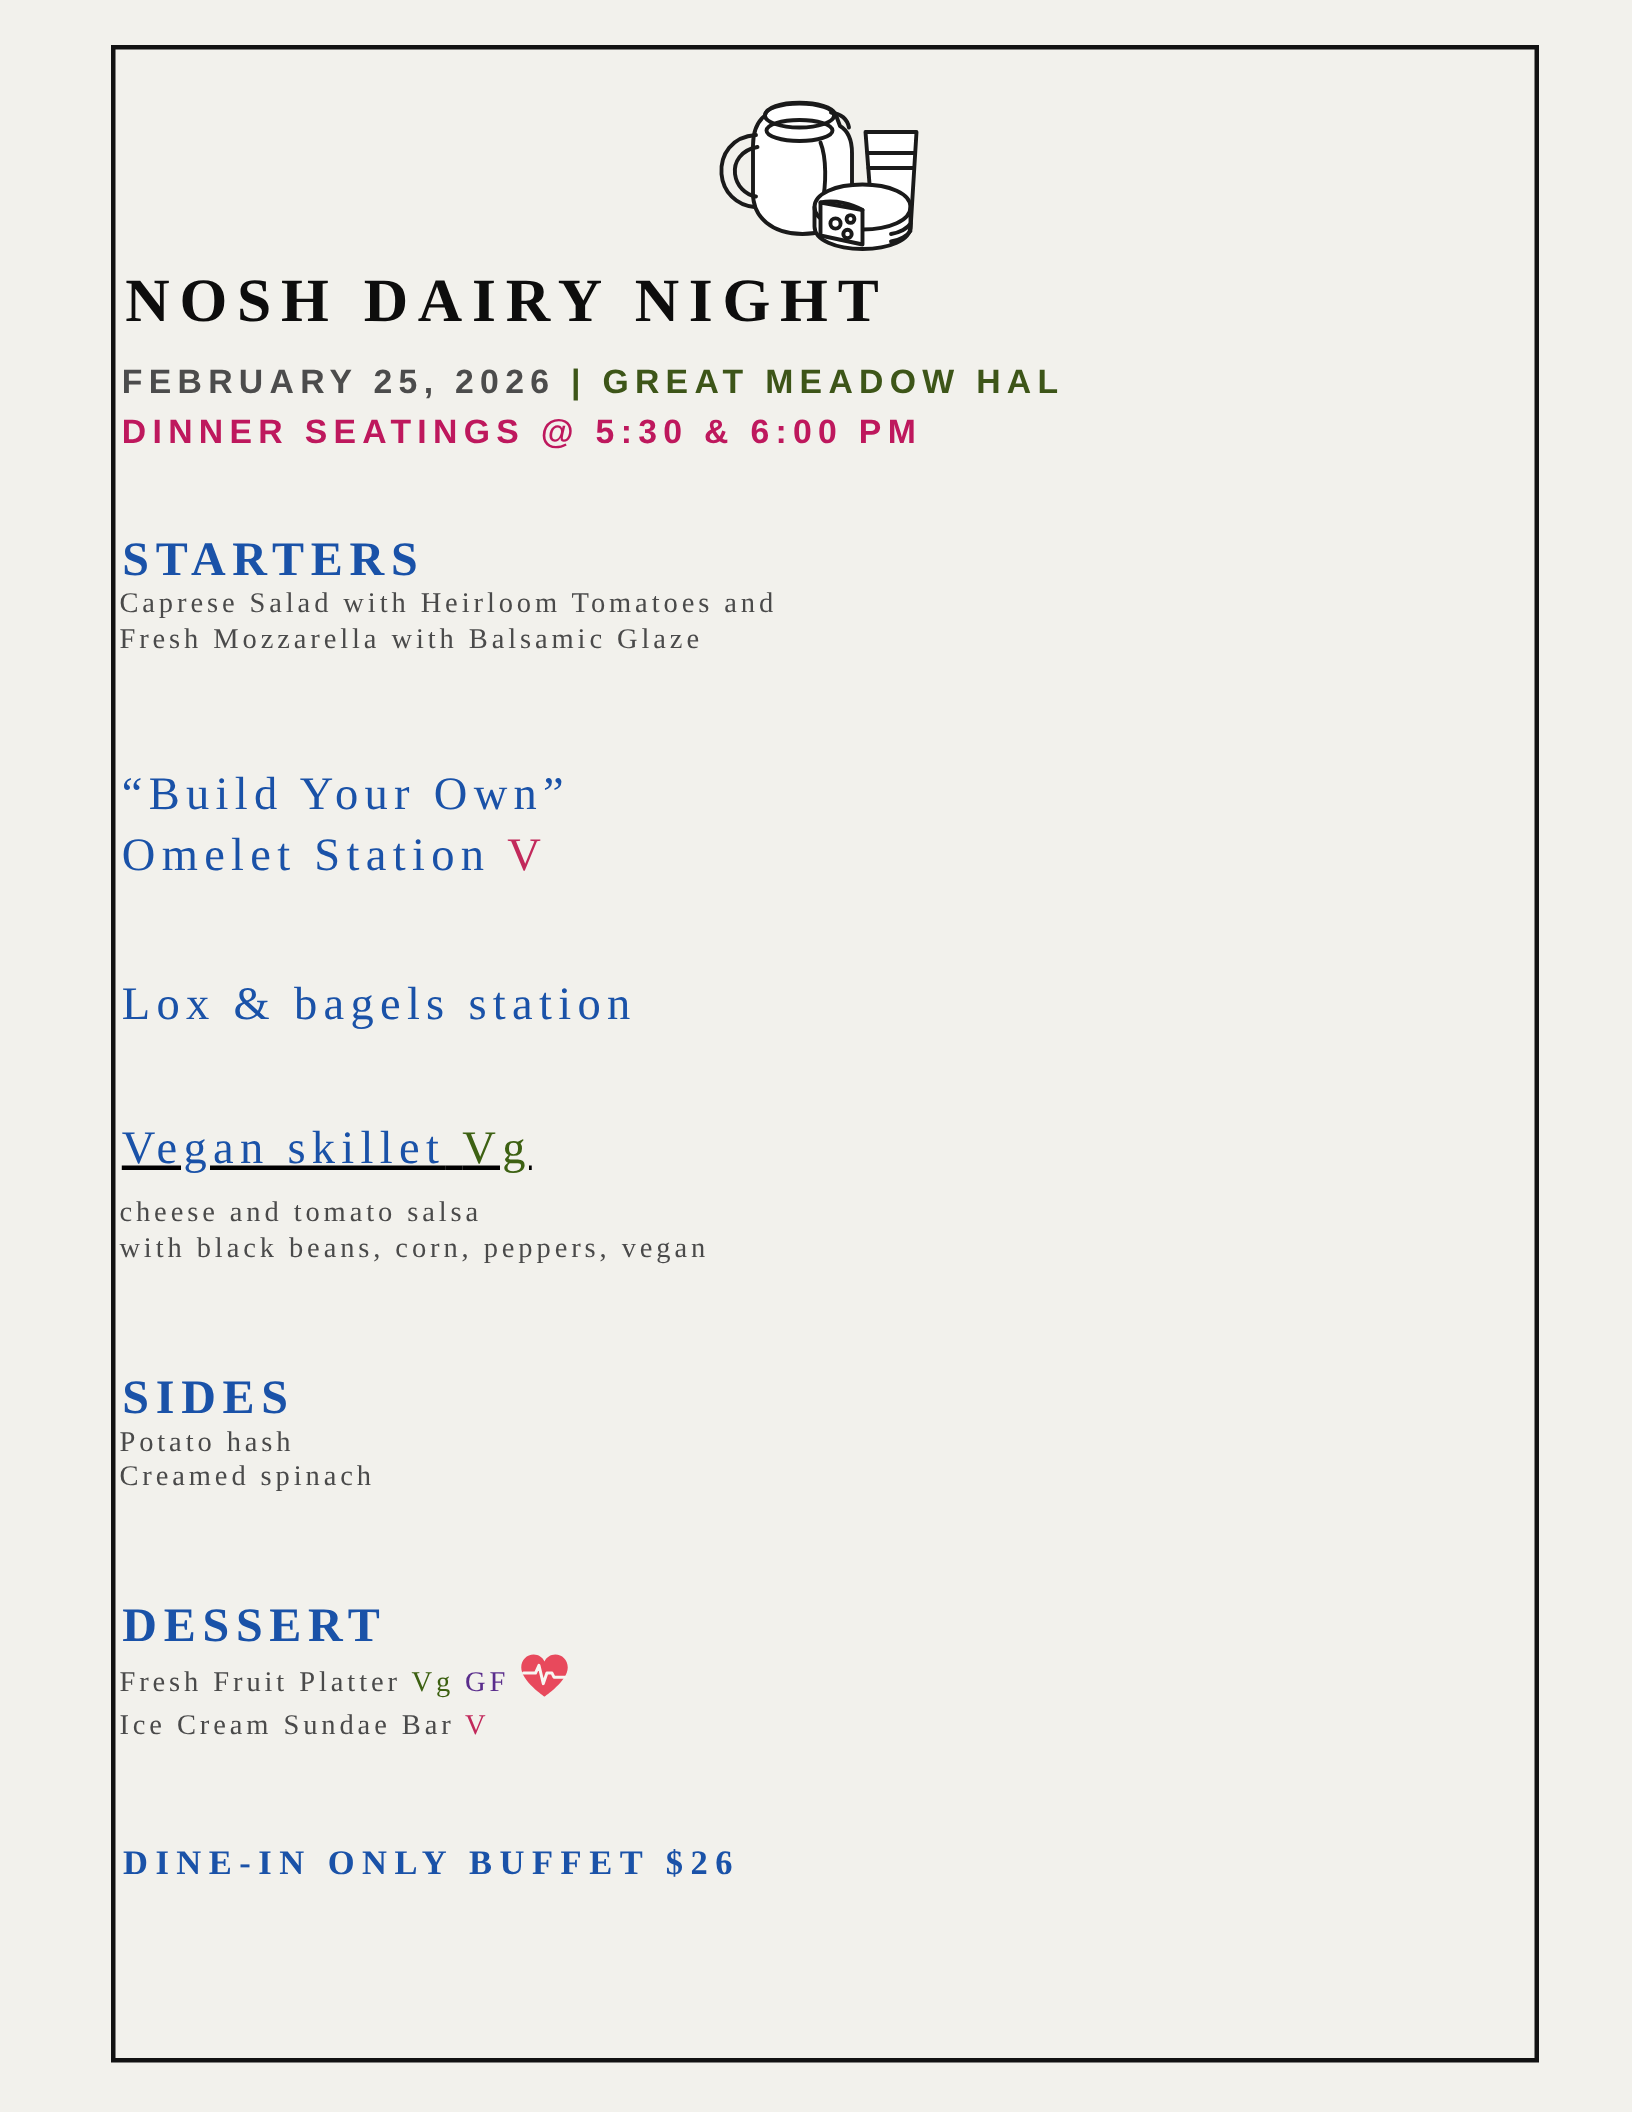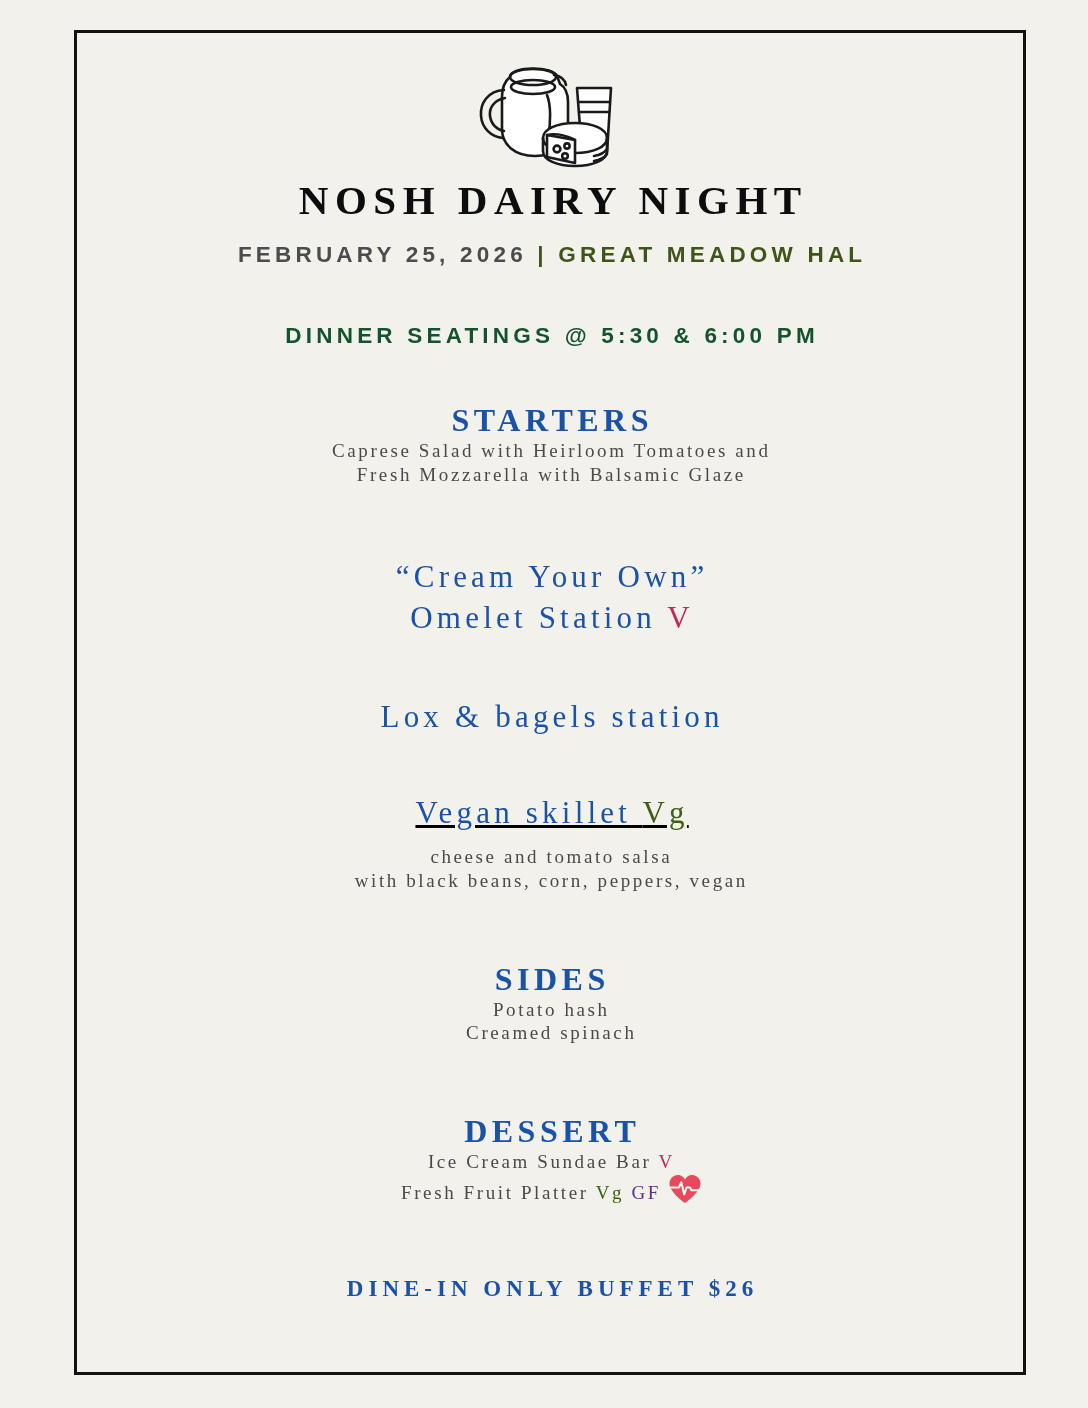--- a/index.html
+++ b/index.html
@@ -24,21 +24,20 @@
     background: #f2f1ec;
     box-sizing: border-box;
     overflow: hidden;
   }
 
   .inner {
     position: absolute;
     left: 0;
     top: 0;
     width: 100%;
-    text-align: center;
   }
 
   
   .logo-wrap {
     margin-top: 22px;
     height: 118px;
     display: flex;
     align-items: center;
     justify-content: center;
   }
@@ -61,21 +60,21 @@
     font-weight: 700;
     letter-spacing: 4.2px;
     line-height: 1.45;
     margin-top: 17px;
     text-indent: 4.2px;
     white-space: nowrap;
   }
   .sub-date   { color: #4c4c4c; }
   .sub-sep    { color: #3d5518; }
   .sub-venue  { color: #3d5518; }
-  .sub-times  { color: #14532d; margin-top: 48px; }
+  .sub-times  { color: #be185d; }
 
   
   .sec-head {
     color: #1a52a8;
     font-size: 32px;
     font-weight: 700;
     letter-spacing: 4.5px;
     text-indent: 4.5px;
     line-height: 1.15;
     margin-top: 20px;
@@ -170,21 +169,21 @@
       <div class="sub-times">DINNER SEATINGS @ 5:30 &amp; 6:00 PM</div>
     </div>
 
     <div class="blk-starters">
       <div class="sec-head">STARTERS</div>
       <div class="body-line">Caprese Salad with Heirloom Tomatoes and</div>
       <div class="body-line">Fresh Mozzarella with Balsamic Glaze</div>
     </div>
 
     <div class="blk-omelet">
-      <div class="station">“Cream Your Own”</div>
+      <div class="station">“Build Your Own”</div>
       <div class="station"><span>Omelet Station</span> <span class="tag-v">V</span></div>
     </div>
 
     <div class="blk-lox">
       <div class="station">Lox &amp; bagels station</div>
     </div>
 
     <div class="blk-vegan">
       <div class="station"><span>Vegan skillet</span> <span class="tag-vg">Vg</span></div>
     </div>
@@ -194,25 +193,25 @@
     </div>
 
     <div class="blk-sides">
       <div class="sec-head">SIDES</div>
       <div class="body-line">Potato hash</div>
       <div class="body-line">Creamed spinach</div>
     </div>
 
     <div class="blk-dessert">
       <div class="sec-head">DESSERT</div>
-      <div class="body-line"><span>Ice Cream Sundae Bar</span> <span class="tag-v">V</span></div>
       <div class="body-line"><span>Fresh Fruit Platter</span> <span class="tag-vg">Vg</span> <span class="tag-gf">GF</span><span class="heart-icon"><svg width="34" height="30" viewBox="0 0 34 30">
               <path d="M17 29 C17 29 1.5 18.6 1.5 9.6 C1.5 4.6 5.3 1 9.8 1 C13 1 15.7 2.9 17 5.6 C18.3 2.9 21 1 24.2 1 C28.7 1 32.5 4.6 32.5 9.6 C32.5 18.6 17 29 17 29 Z" fill="#e8495c"></path>
               <path d="M3 13.4 L11 13.4 L13.3 8.2 L16.2 20.4 L18.6 13.4 L22 13.4 L23.4 16.2 L31 16.2" fill="none" stroke="#f7f6f2" stroke-width="2" stroke-linecap="round" stroke-linejoin="round"></path>
             </svg></span></div>
+      <div class="body-line"><span>Ice Cream Sundae Bar</span> <span class="tag-v">V</span></div>
     </div>
 
     <div class="blk-price">
       <div class="price-line">DINE-IN ONLY BUFFET $26</div>
     </div>
 
   </div>
 </div>
 
 </body></html>

